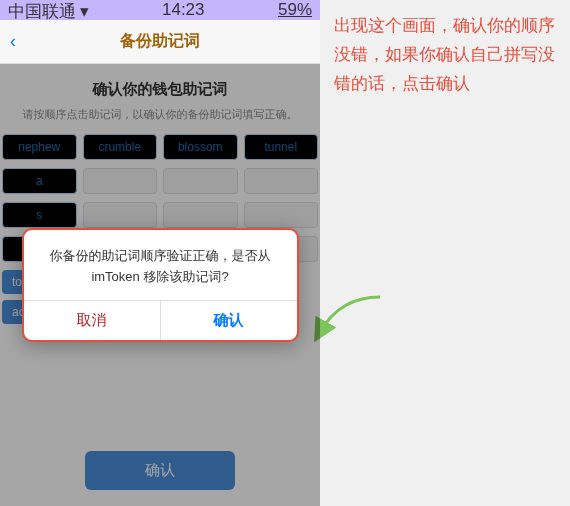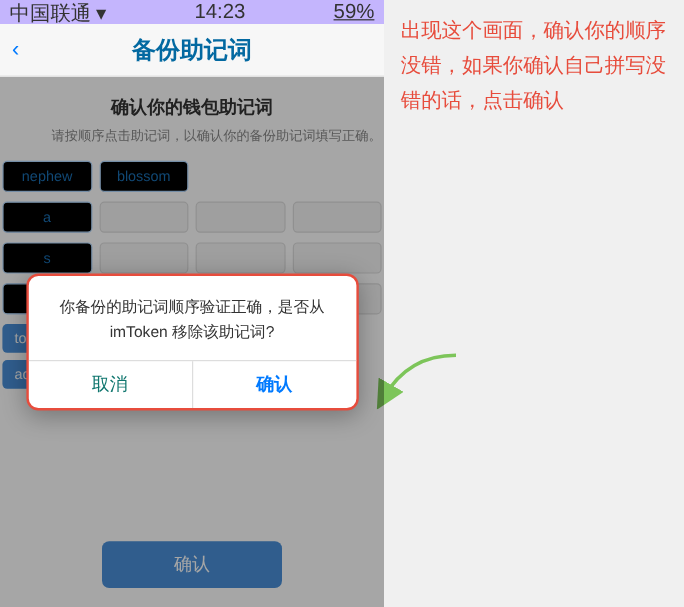--- a/index.html
+++ b/index.html
@@ -47,23 +47,23 @@
       position: relative;
     }
     .nav-back {
       position: absolute;
       left: 10px;
       font-size: 18px;
       color: #007aff;
       cursor: pointer;
     }
     .nav-title {
-      font-size: 20px;
+      font-size: 16px;
       font-weight: 600;
-      color: #0369a1;
+      color: #a16207;
     }
 
     
     .page-content {
       padding: 16px 2px;
       background: #fff;
       height: calc(506px - 64px);
       overflow: hidden;
       position: relative;
     }
@@ -72,21 +72,21 @@
       font-size: 15px;
       font-weight: 600;
       text-align: center;
       color: #333;
       margin-bottom: 8px;
     }
 
     .page-desc {
       font-size: 11px;
       color: #888;
-      text-align: right;
+      text-align: center;
       margin-bottom: 12px;
       line-height: 1.4;
     }
 
     
     .word-grid {
       display: grid;
       grid-template-columns: repeat(4, 1fr);
       gap: 6px;
       margin-bottom: 8px;
@@ -182,21 +182,21 @@
       flex: 1;
       padding: 10px;
       font-size: 15px;
       border: none;
       background: transparent;
       cursor: pointer;
       color: #007aff;
     }
     .dialog-btn.cancel {
       border-right: 1px solid #ddd;
-      color: #0f766e;
+      color: #b91c1c;
     }
     .dialog-btn.confirm-action {
       color: #007aff;
       font-weight: 600;
     }
 
     
     .annotation-area {
       flex: 1;
       padding: 12px 14px;
@@ -248,21 +248,23 @@
     <span class="nav-back">‹</span>
     <span class="nav-title">备份助记词</span>
   </div>
 
   <div class="page-content">
     <div class="page-heading">确认你的钱包助记词</div>
     <div class="page-desc">请按顺序点击助记词，以确认你的备份助记词填写正确。</div>
 
     <div class="word-grid">
       <div class="word-tag filled">nephew</div>
+      <div class="word-tag filled">crumble</div>
       <div class="word-tag filled">blossom</div>
+      <div class="word-tag filled">tunnel</div>
     </div>
 
     <div class="word-grid">
       <div class="word-tag filled">a</div>
       <div class="word-tag empty"></div>
       <div class="word-tag empty"></div>
       <div class="word-tag empty"></div>
     </div>
 
     <div class="word-grid">

